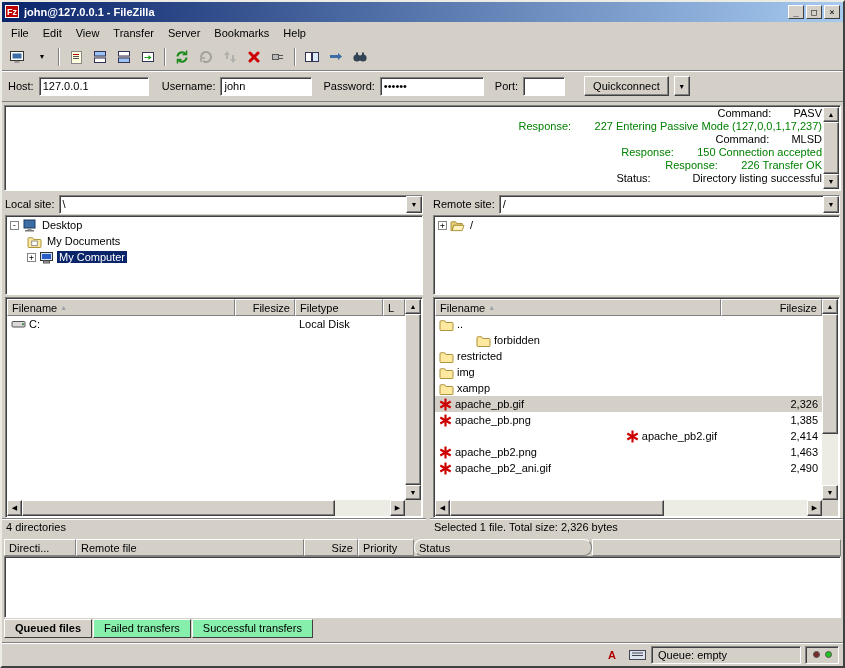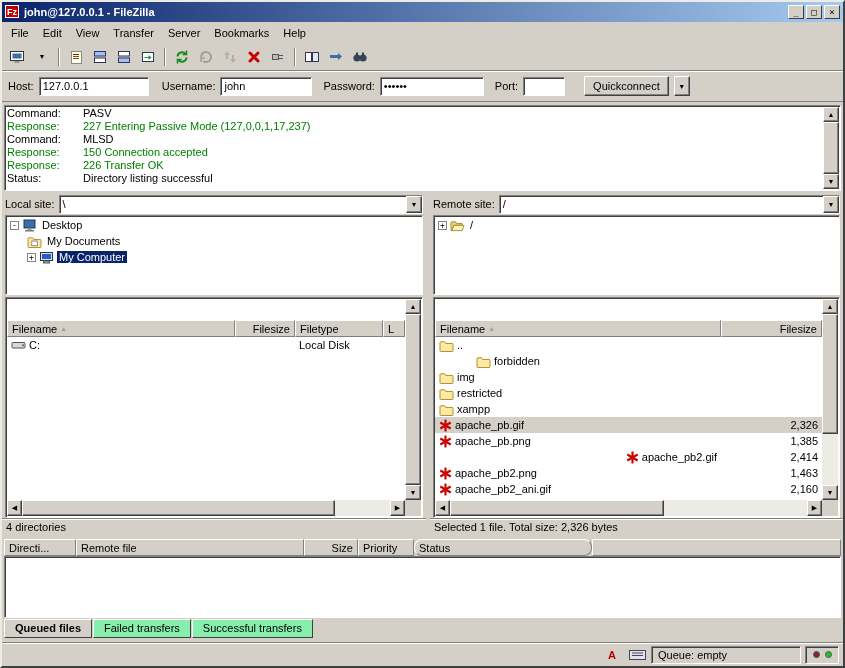--- a/index.html
+++ b/index.html
@@ -40,21 +40,21 @@
   
   .quickbar { height:31px; flex:0 0 31px; display:flex; align-items:center; gap:5px; padding:0 6px;
     border-bottom:1px solid #808080; box-shadow:0 1px 0 #fff inset; }
   .txt { height:19px; font:11px "Liberation Sans",sans-serif; padding:1px 3px; background:#fff; outline:none; }
   .qc { height:20px; padding:1px 8px; font-size:11px; }
   .qc-dd { height:20px; width:16px; font-size:7px; padding:0; }
 
   
   .log-wrap { height:86px; flex:0 0 86px; margin:3px 2px 2px; background:#fff; position:relative; }
   .log-inner { position:absolute; left:2px; top:1px; right:18px; bottom:1px; overflow:hidden; }
-  .log-line { display:flex; height:13px; line-height:13px; white-space:nowrap; }
+  .log-line { display:flex; height:13px; line-height:13px; white-space:nowrap;justify-content:flex-end; }
   .log-type { width:76px; flex:0 0 76px; }
 
   
   .vsb { position:absolute; top:1px; right:1px; bottom:1px; width:16px; display:flex; flex-direction:column; background:#ECEBE4; }
   .hsb { position:absolute; left:1px; right:17px; bottom:1px; height:16px; display:flex; background:#ECEBE4; }
   .sb-btn { flex:0 0 15px; background:#D4D0C8; border:1px solid; border-color:#fff #404040 #404040 #fff;
     box-shadow:inset -1px -1px 0 #808080; display:flex; align-items:center; justify-content:center; font-size:7px; color:#000; }
   .vsb .sb-btn { height:15px; }
   .hsb .sb-btn { width:15px; }
   .sb-track { flex:1; position:relative; }
@@ -76,21 +76,21 @@
   .tree-box { flex:1; margin:0 3px 2px; background:#fff; overflow:hidden; padding:1px; }
   .tree-row { height:16px; display:flex; align-items:center; gap:3px; white-space:nowrap; }
   .expander { width:9px; height:9px; flex:0 0 9px; border:1px solid #848484; background:#fff;
     font-size:8px; line-height:7px; text-align:center; font-family:"DejaVu Sans Mono",monospace; }
   .tree-label { padding:0 2px; }
   .tree-label.selected { background:#0A246A; color:#fff; }
 
   
   .file-list { flex:1; margin:0 3px; background:#fff; position:relative; min-height:0; }
   .list-inner { position:absolute; left:1px; top:1px; right:17px; bottom:17px; display:flex; flex-direction:column; overflow:hidden; }
-  .list-header { height:17px; flex:0 0 17px; display:flex; background:#D4D0C8;margin-top:21px; }
+  .list-header { height:17px; flex:0 0 17px; display:flex; background:#D4D0C8; }
   .colh { flex:0 0 auto; background:#D4D0C8; border:1px solid; border-color:#fff #808080 #808080 #fff;
     padding:1px 4px; display:flex; align-items:center; gap:3px; overflow:hidden; white-space:nowrap; }
   .colh.fill { flex:1 1 auto; }
   .colh.num { justify-content:flex-end; }
   .sort { font-size:7px; color:#9AA0A6; }
   .list-body { flex:1; background:#fff; overflow:hidden; }
   .frow { height:16px; display:flex; align-items:center; }
   .frow.selected { background:#D4D0C8; }
   .cell { height:16px; padding:0 4px; display:flex; align-items:center; gap:3px; overflow:hidden; white-space:nowrap; flex:0 0 auto; }
   .cell.num { justify-content:flex-end; }
@@ -476,32 +476,32 @@
                 </div>
                 <div class="cell num fill"></div>
               </div>
               <div class="frow">
                 <div class="cell" style="width: 286px;">
                   <span class="icon">
                     <svg width="15" height="13" viewBox="0 0 16 14">
                       <path d="M1 12.5 V4 q0-1 1-1 h4 l1.2 1.8 H14 q1 0 1 1 V12.5 q0 1-1 1 H2 q-1 0-1-1 Z" fill="#FFE9A0" stroke="#A38A2E"></path>
                     </svg>
                   </span>
-                  <span>img</span>
+                  <span>restricted</span>
                 </div>
                 <div class="cell num fill"></div>
               </div>
               <div class="frow">
                 <div class="cell" style="width: 286px;">
                   <span class="icon">
                     <svg width="15" height="13" viewBox="0 0 16 14">
                       <path d="M1 12.5 V4 q0-1 1-1 h4 l1.2 1.8 H14 q1 0 1 1 V12.5 q0 1-1 1 H2 q-1 0-1-1 Z" fill="#FFE9A0" stroke="#A38A2E"></path>
                     </svg>
                   </span>
-                  <span>restricted</span>
+                  <span>img</span>
                 </div>
                 <div class="cell num fill"></div>
               </div>
               <div class="frow">
                 <div class="cell" style="width: 286px;">
                   <span class="icon">
                     <svg width="15" height="13" viewBox="0 0 16 14">
                       <path d="M1 12.5 V4 q0-1 1-1 h4 l1.2 1.8 H14 q1 0 1 1 V12.5 q0 1-1 1 H2 q-1 0-1-1 Z" fill="#FFE9A0" stroke="#A38A2E"></path>
                     </svg>
                   </span>
@@ -575,21 +575,21 @@
                     <svg width="13" height="13" viewBox="0 0 12 12">
                       <g stroke="#CC0000" stroke-width="2">
                         <line x1="6" y1="0.5" x2="6" y2="11.5"></line>
                         <line x1="1.2" y1="3.2" x2="10.8" y2="8.8"></line>
                         <line x1="1.2" y1="8.8" x2="10.8" y2="3.2"></line>
                       </g>
                     </svg>
                   </span>
                   <span>apache_pb2_ani.gif</span>
                 </div>
-                <div class="cell num fill">2,160</div>
+                <div class="cell num fill">2,490</div>
               </div>
             </div>
         </div>
         <div class="vsb" style="bottom:17px">
             <div class="sb-btn">▲</div>
             <div class="sb-track">
               <div class="sb-thumb" style="top:0%;height:70%"></div>
             </div>
             <div class="sb-btn">▼</div>
           </div>

